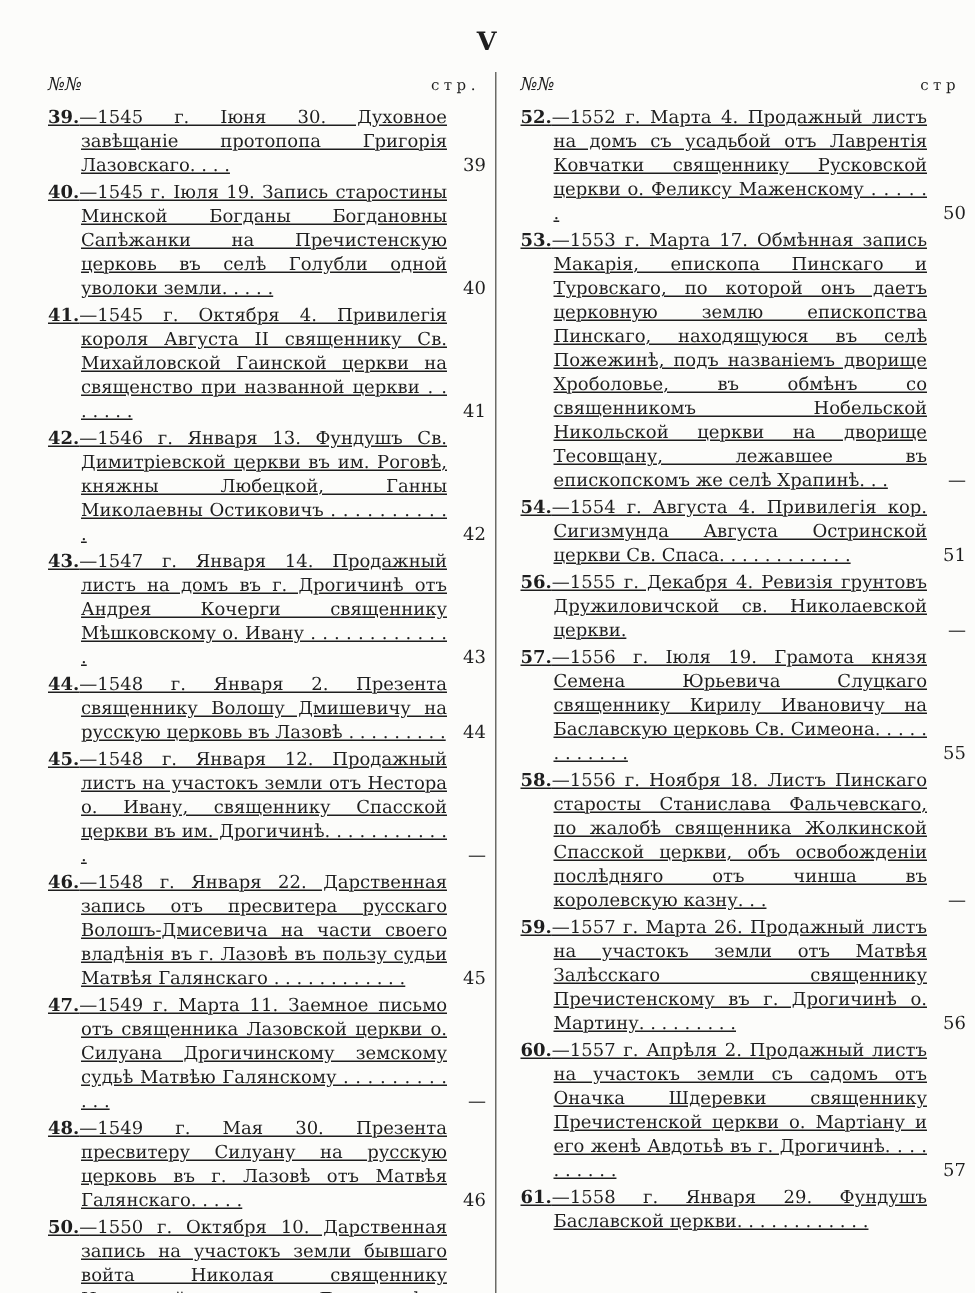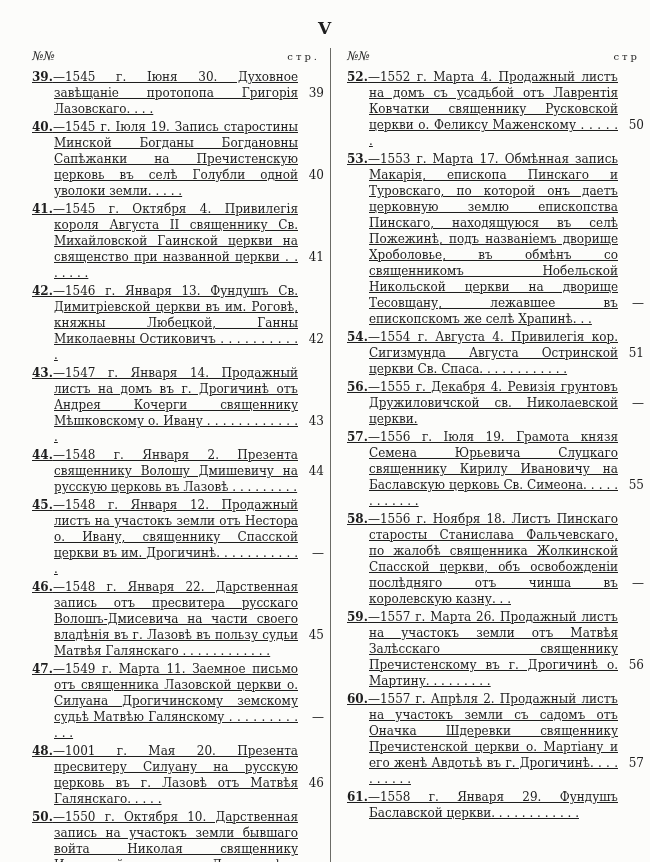--- a/index.html
+++ b/index.html
@@ -71,21 +71,21 @@
     text-indent: -22px;
     margin-bottom: 2px;
     text-decoration: underline;
   }
   .entry .no {
     font-weight: bold;
   }
   .entry .pg {
     position: absolute;
     right: 0;
-    bottom: 16px;
+    bottom: 0;
     width: 24px;
     text-align: right;
     text-indent: 0;
   }
 </style>
 </head>
 <body>
 
 <div class="sheet">
   <div class="roman">V</div>
@@ -98,21 +98,21 @@
       <div class="entries">
           <div class="entry"><span class="no">39.</span><span class="txt">—1545 г. Іюня 30. Духовное завѣщаніе протопопа Григорія Лазовскаго. . . .</span><span class="pg">39</span></div>
           <div class="entry"><span class="no">40.</span><span class="txt">—1545 г. Іюля 19. Запись старостины Минской Богданы Богдановны Сапѣжанки на Пречистенскую церковь въ селѣ Голубли одной уволоки земли. . . . .</span><span class="pg">40</span></div>
           <div class="entry"><span class="no">41.</span><span class="txt">—1545 г. Октября 4. Привилегія короля Августа II священнику Св. Михайловской Гаинской церкви на священство при названной церкви . . . . . . .</span><span class="pg">41</span></div>
           <div class="entry"><span class="no">42.</span><span class="txt">—1546 г. Января 13. Фундушъ Св. Димитріевской церкви въ им. Роговѣ, княжны Любецкой, Ганны Миколаевны Остиковичъ . . . . . . . . . . .</span><span class="pg">42</span></div>
           <div class="entry"><span class="no">43.</span><span class="txt">—1547 г. Января 14. Продажный листъ на домъ въ г. Дрогичинѣ отъ Андрея Кочерги священнику Мѣшковскому о. Ивану . . . . . . . . . . . . .</span><span class="pg">43</span></div>
           <div class="entry"><span class="no">44.</span><span class="txt">—1548 г. Января 2. Презента священнику Волошу Дмишевичу на русскую церковь въ Лазовѣ . . . . . . . . .</span><span class="pg">44</span></div>
           <div class="entry"><span class="no">45.</span><span class="txt">—1548 г. Января 12. Продажный листъ на участокъ земли отъ Нестора о. Ивану, священнику Спасской церкви въ им. Дрогичинѣ. . . . . . . . . . . .</span><span class="pg">—</span></div>
           <div class="entry"><span class="no">46.</span><span class="txt">—1548 г. Января 22. Дарственная запись отъ пресвитера русскаго Волошъ-Дмисевича на части своего владѣнія въ г. Лазовѣ въ пользу судьи Матвѣя Галянскаго . . . . . . . . . . . .</span><span class="pg">45</span></div>
           <div class="entry"><span class="no">47.</span><span class="txt">—1549 г. Марта 11. Заемное письмо отъ священника Лазовской церкви о. Силуана Дрогичинскому земскому судьѣ Матвѣю Галянскому . . . . . . . . . . . .</span><span class="pg">—</span></div>
-          <div class="entry"><span class="no">48.</span><span class="txt">—1001 г. Мая 20. Презента пресвитеру Силуану на русскую церковь въ г. Лазовѣ отъ Матвѣя Галянскаго. . . . .</span><span class="pg">46</span></div>
+          <div class="entry"><span class="no">48.</span><span class="txt">—1549 г. Мая 30. Презента пресвитеру Силуану на русскую церковь въ г. Лазовѣ отъ Матвѣя Галянскаго. . . . .</span><span class="pg">46</span></div>
           <div class="entry"><span class="no">50.</span><span class="txt">—1550 г. Октября 10. Дарственная запись на участокъ земли бывшаго войта Николая священнику Ильинской церкви въ г. Дрогичинѣ о. Игнатію. . . . .</span></div>
         </div>
     </div>
     <div class="col right">
       <div class="colhead">
         <span class="nos">№№</span>
         <span class="str">стр</span>
       </div>
       <div class="entries">
           <div class="entry"><span class="no">52.</span><span class="txt">—1552 г. Марта 4. Продажный листъ на домъ съ усадьбой отъ Лаврентія Ковчатки священнику Русковской церкви о. Феликсу Маженскому . . . . . .</span><span class="pg">50</span></div>

